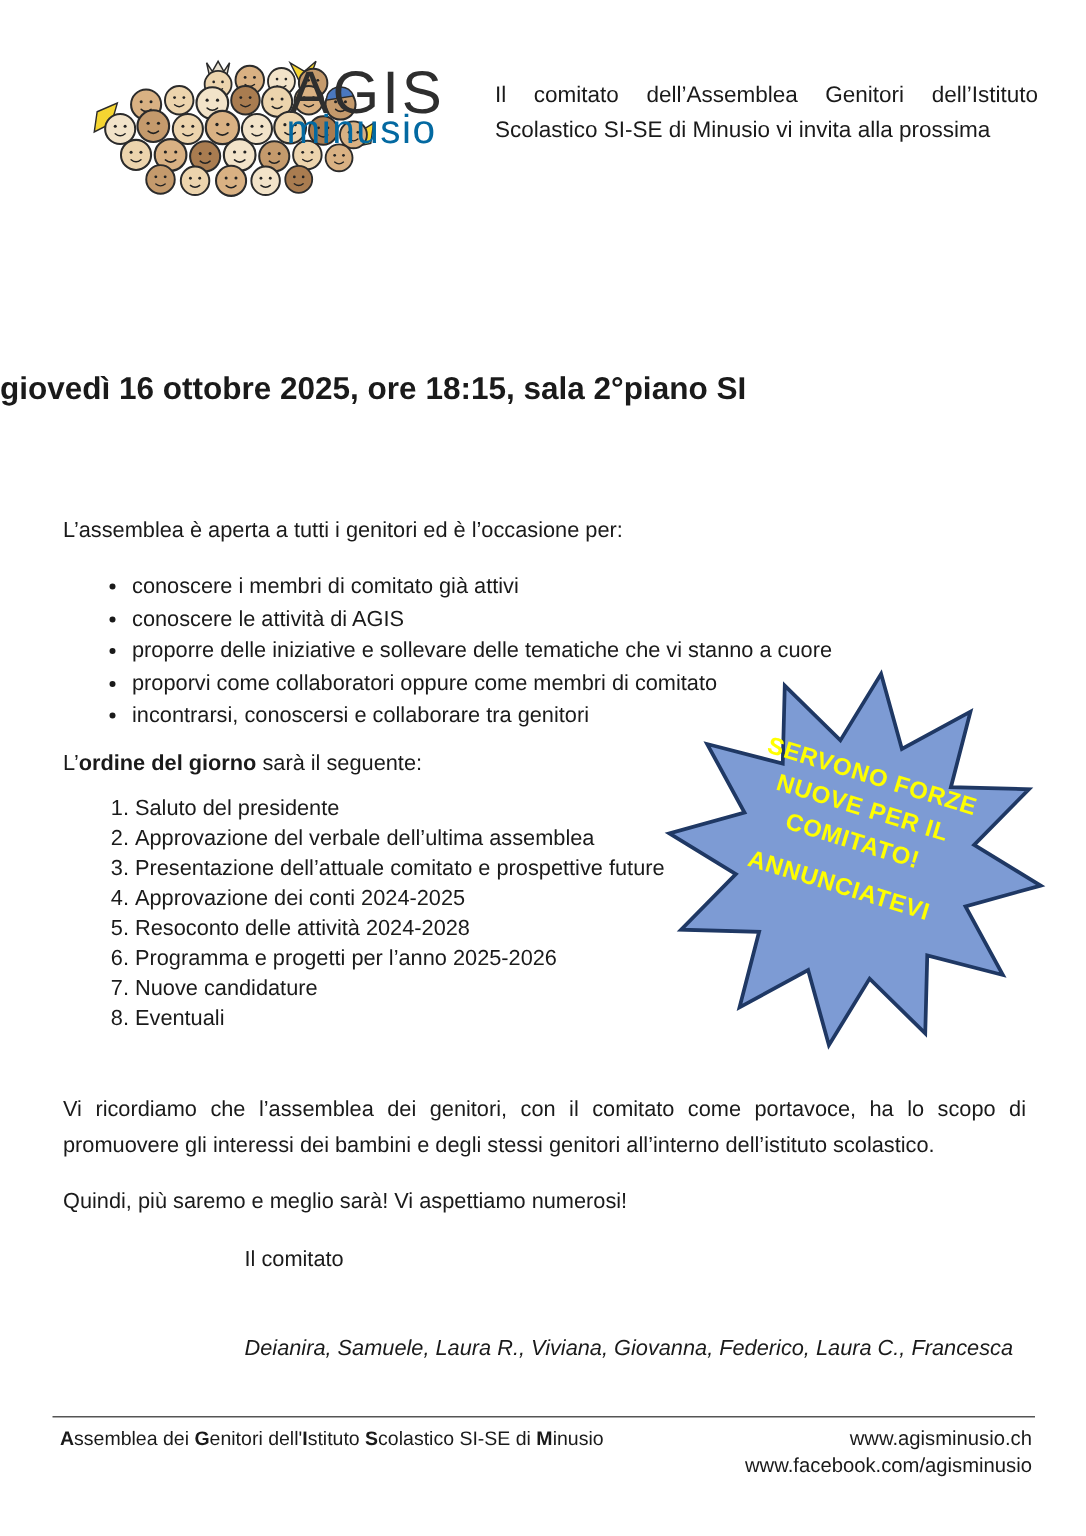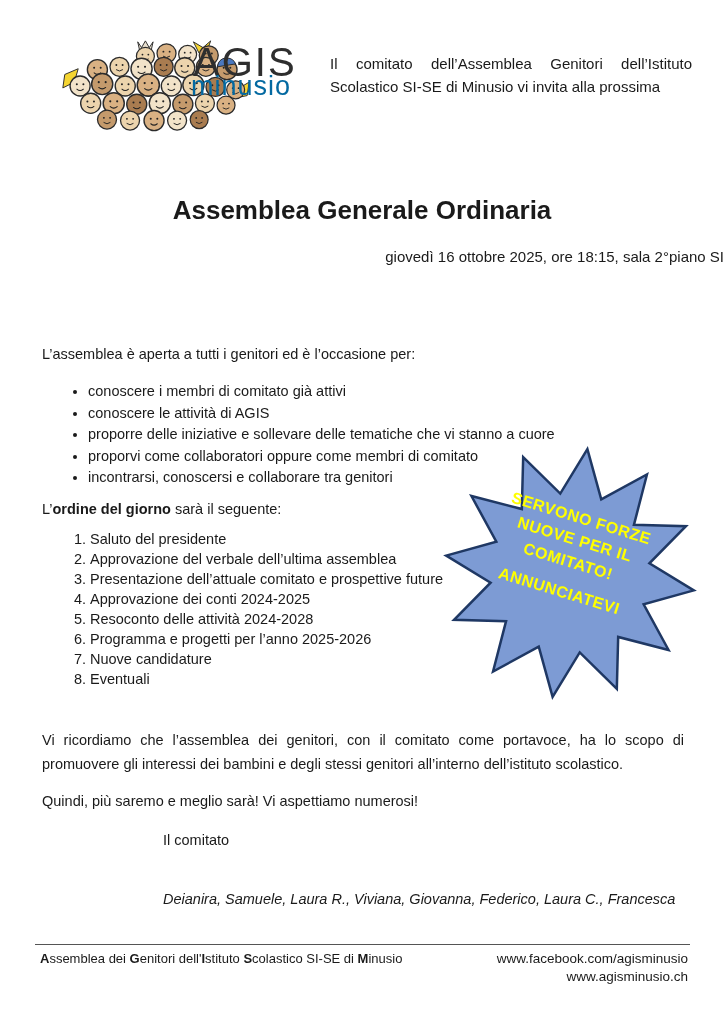--- a/index.html
+++ b/index.html
@@ -29,21 +29,21 @@
     margin-top: -9px; margin-left: -2px;
   }
 
   .intro-text {
     position: absolute; left: 330px; top: 52px; width: 362px;
     font-size: 15px; line-height: 1.55; text-align: justify; text-justify: inter-word;
   }
 
   
   .title    { position: absolute; left: 0; top: 195px; width: 100%; text-align: center; font-size: 26px; font-weight: 700; }
-  .subtitle { position: absolute; left: 0; top: 248px; width: 100%; text-align: right; font-size: 15px; font-weight: 400; }
+  .subtitle { position: absolute; left: 0; top: 248px; width: 100%; text-align: left; font-size: 21px; font-weight: 700; }
   .note     { position: absolute; left: 0; top: 286px; width: 100%; text-align: center; font-size: 14.5px; font-style: italic; }
 
   
   .p-open { position: absolute; left: 42px; top: 346px; width: 640px; font-size: 14.5px; }
   ul.bullets {
     position: absolute; left: 66px; top: 381px; width: 600px;
     font-size: 14.5px; line-height: 21.5px; list-style: disc; padding-left: 22px;
   }
   .agenda-heading { position: absolute; left: 42px; top: 501px; width: 500px; font-size: 14.5px; }
   ol.agenda {
@@ -136,21 +136,20 @@
       <use href="#kid" transform="translate(146,85) scale(0.85)" color="#a97c50"></use>
     </svg>
     <div class="logo-text">
       <div class="logo-agis">AGIS</div>
       <div class="logo-minusio" style="color: #0369a1;">minusio</div>
     </div>
   </div>
 
   <div class="intro-text">Il comitato dell’Assemblea Genitori dell’Istituto Scolastico SI-SE di Minusio vi invita alla prossima</div>
 
-  <div class="title">Assemblea Generale Ordinaria</div>
   <div class="subtitle">giovedì 16 ottobre 2025, ore 18:15, sala 2°piano SI</div>
 
   <div class="p-open">L’assemblea è aperta a tutti i genitori ed è l’occasione per:</div>
   <ul class="bullets">
       <li>conoscere i membri di comitato già attivi</li>
       <li>conoscere le attività di AGIS</li>
       <li>proporre delle iniziative e sollevare delle tematiche che vi stanno a cuore</li>
       <li>proporvi come collaboratori oppure come membri di comitato</li>
       <li>incontrarsi, conoscersi e collaborare tra genitori</li>
     </ul>
@@ -183,17 +182,17 @@
 
   <div class="p-ricordiamo">Vi ricordiamo che l’assemblea dei genitori, con il comitato come portavoce, ha lo scopo di promuovere gli interessi dei bambini e degli stessi genitori all’interno dell’istituto scolastico.</div>
   <div class="p-quindi">Quindi, più saremo e meglio sarà! Vi aspettiamo numerosi!</div>
 
   <div class="sig-label">Il comitato</div>
   <div class="sig-names">Deianira, Samuele, Laura R., Viviana, Giovanna, Federico, Laura C., Francesca</div>
 
   <div class="footer-rule"></div>
   <div class="footer-left"><span style="font-weight: 700;">A</span><span>ssemblea dei </span><span style="font-weight: 700;">G</span><span>enitori dell'</span><span style="font-weight: 700;">I</span><span>stituto </span><span style="font-weight: 700;">S</span><span>colastico SI-SE di </span><span style="font-weight: 700;">M</span><span>inusio</span></div>
   <div class="footer-links">
+    <div>www.agisminusio.ch</div>
     <div>www.facebook.com/agisminusio</div>
-    <div>www.agisminusio.ch</div>
   </div>
 
 </div>
 
 </body></html>

